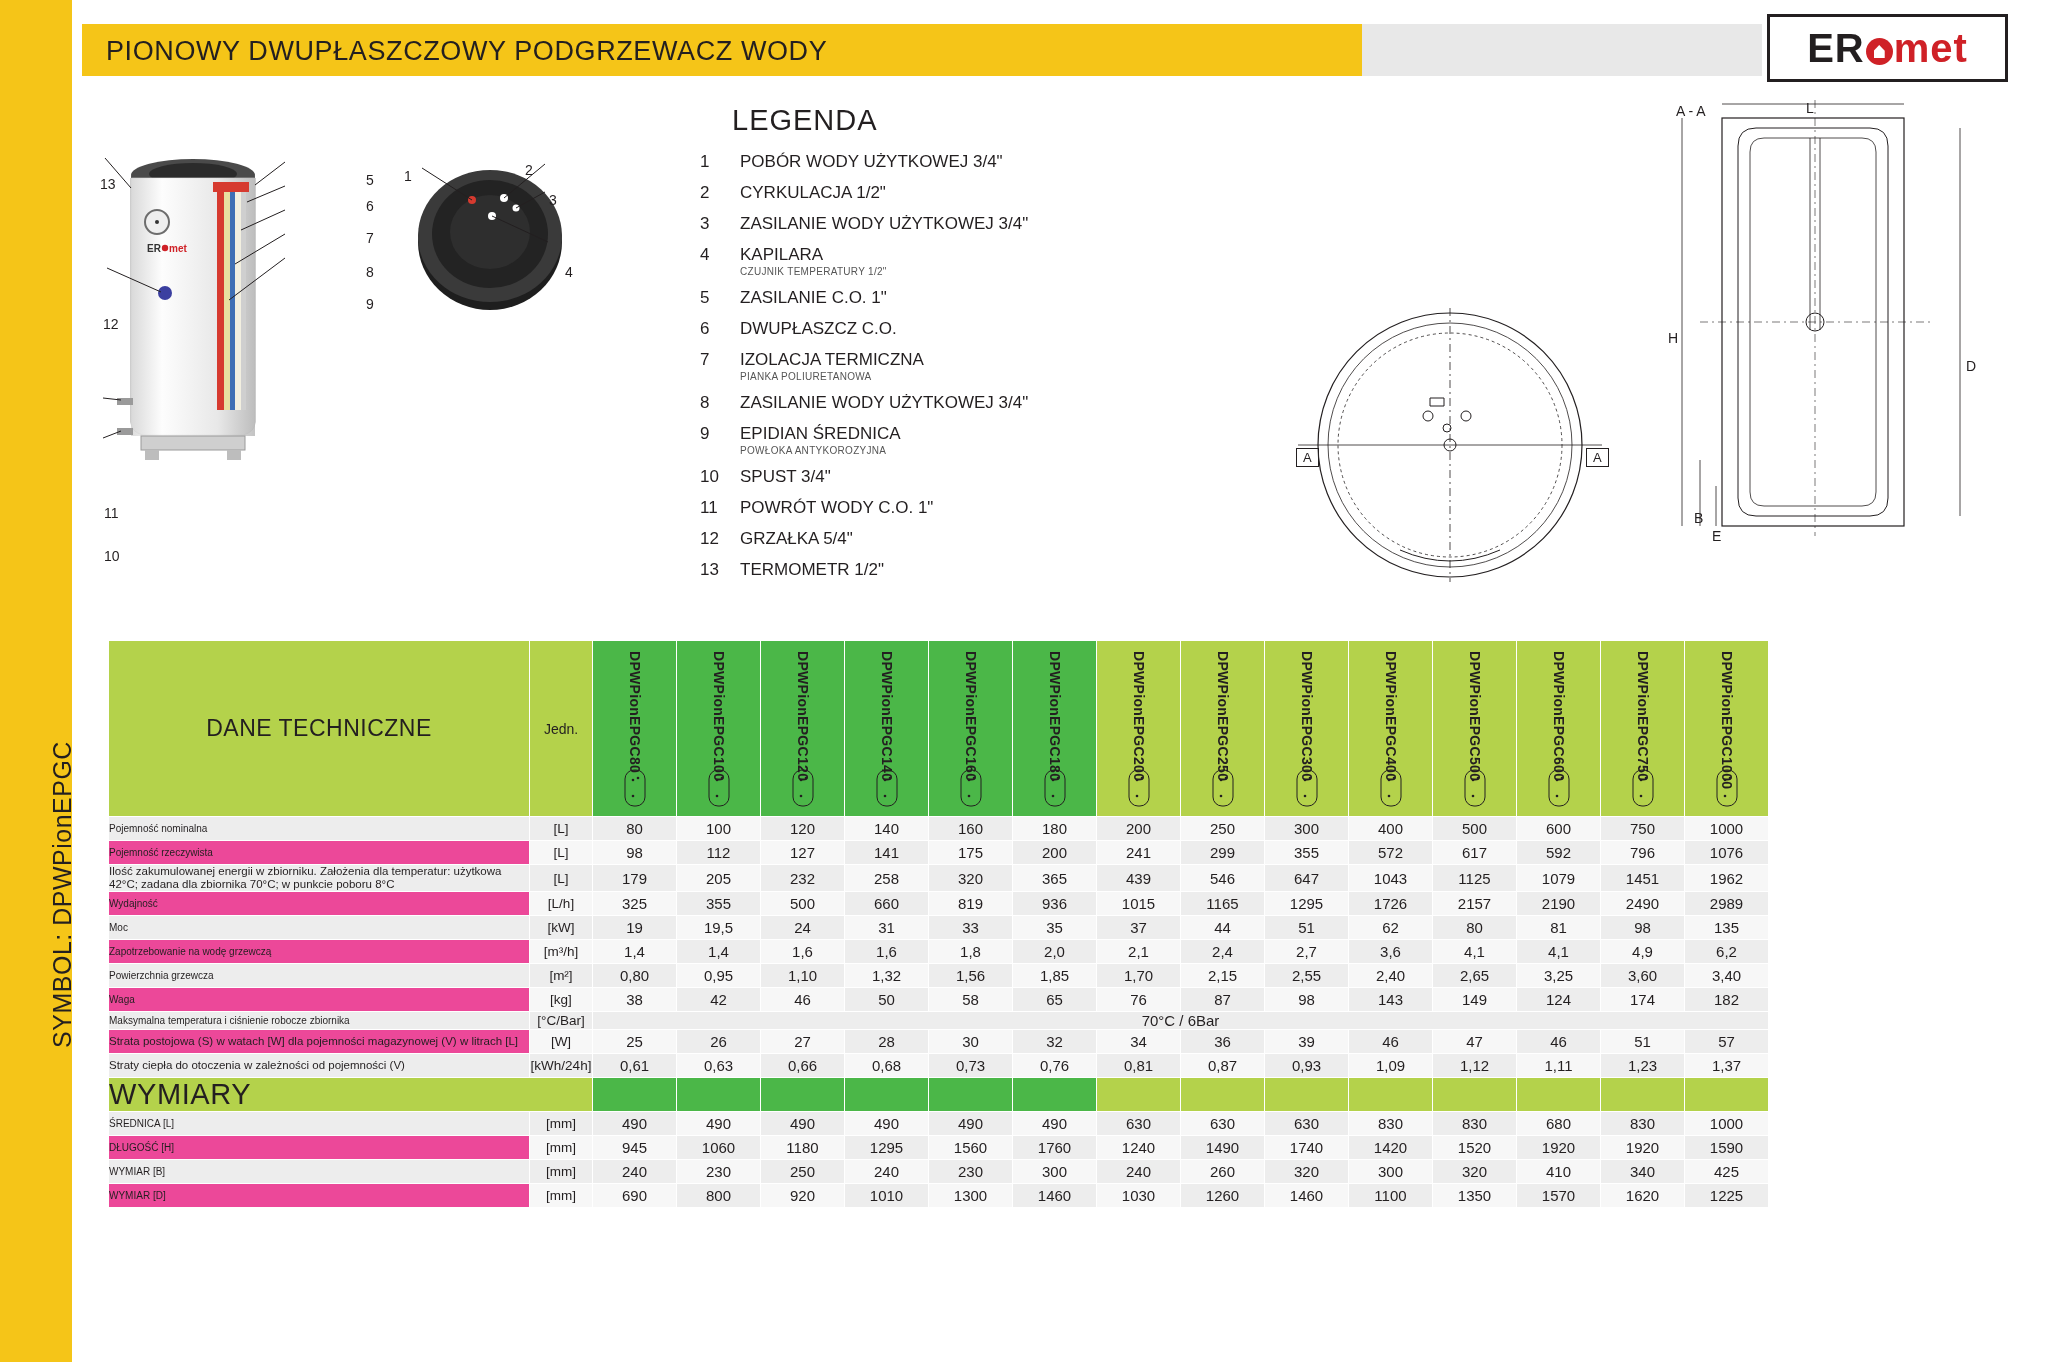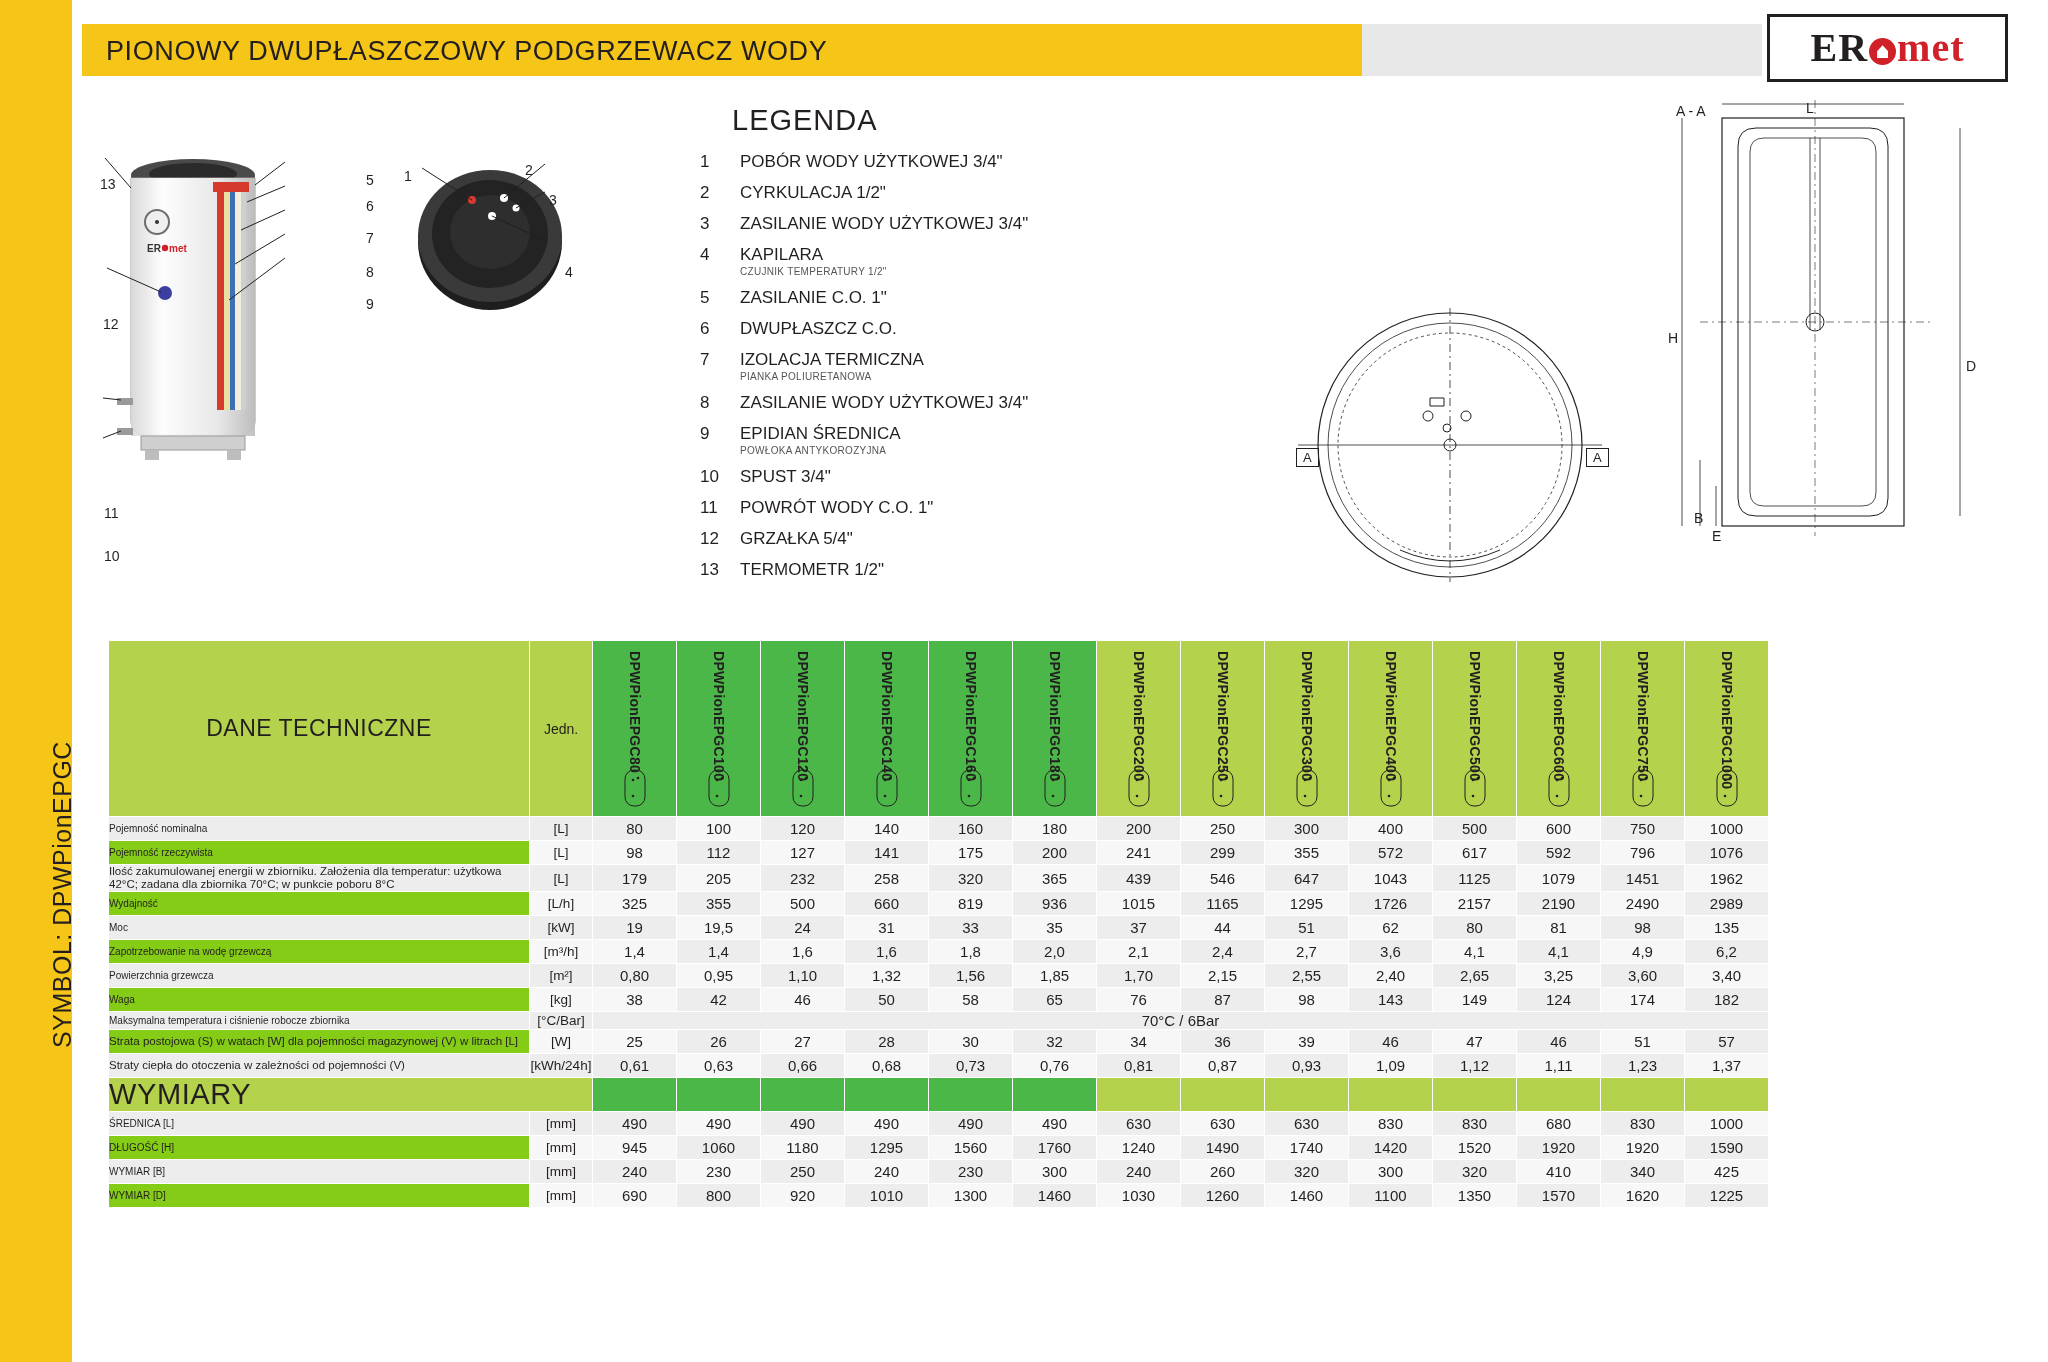--- a/index.html
+++ b/index.html
@@ -35,21 +35,21 @@
     font-size:27px;letter-spacing:.6px;color:#231f20;white-space:nowrap;
   }
   .header-grey{
     position:absolute;left:1362px;top:24px;width:400px;height:52px;background:#e8e8e8;
   }
   .logo-box{
     position:absolute;right:40px;top:14px;width:235px;height:62px;
     border:3px solid #231f20;background:#ffffff;
     display:flex;align-items:center;justify-content:center;
   }
-  .logo-text{font-size:40px;font-weight:bold;letter-spacing:1px;color:#231f20;line-height:1;font-family:Liberation Serif, serif;}
+  .logo-text{font-size:40px;font-weight:bold;letter-spacing:1px;color:#231f20;line-height:1;}
   .logo-red{display:inline-block;width:27px;height:27px;border-radius:50%;background:#cf2127;position:relative;vertical-align:middle;margin:0 1px;}
   .logo-red::after{content:"";position:absolute;left:8px;top:7px;width:11px;height:13px;background:#ffffff;clip-path:polygon(50% 0%,100% 45%,100% 100%,0% 100%,0% 45%);}
   .logo-met{color:#cf2127;}
   
   .legend-title{
     position:absolute;left:732px;top:104px;font-size:29px;letter-spacing:1px;color:#231f20;
   }
   .legend-list{position:absolute;left:700px;top:152px;width:430px;}
   .legend-row{display:flex;align-items:flex-start;margin-bottom:11px;}
   .legend-num{width:40px;flex:0 0 40px;font-size:17px;color:#231f20;}
@@ -81,21 +81,21 @@
     transform:translateX(-50%) ;
     writing-mode:vertical-rl;
     transform-origin:center;
     font-size:14px;white-space:nowrap;letter-spacing:.3px;color:#231f20;
     height:118px;
   }
   .tank-icon{position:absolute;bottom:6px;left:50%;transform:translateX(-50%);}
   .row-label{
     text-align:left;padding:3px 10px;font-size:10px;background:#ededed;
   }
-  .row-label.alt{background:#84cc16;margin-left:10px;}
+  .row-label.alt{background:#ec4899;margin-left:10px;}
   .row-unit{text-align:center;font-size:13.5px;background:#ededed;}
   .row-unit.alt{background:#f7f7f7;}
   .cell{text-align:center;font-size:15px;background:#ededed;height:23px;}
   .cell.alt{background:#f7f7f7;}
   .small-lbl{font-size:11.5px;line-height:1.15;}
   .wym-band-lbl{background:#b4d24b;font-size:29px;letter-spacing:.6px;padding:4px 0 4px 62px;color:#231f20;}
   .wym-dark{background:#4bb748;}
   .wym-light{background:#b4d24b;}
   .merge-cell{text-align:center;background:#ededed;font-size:15px;}
 </style>

